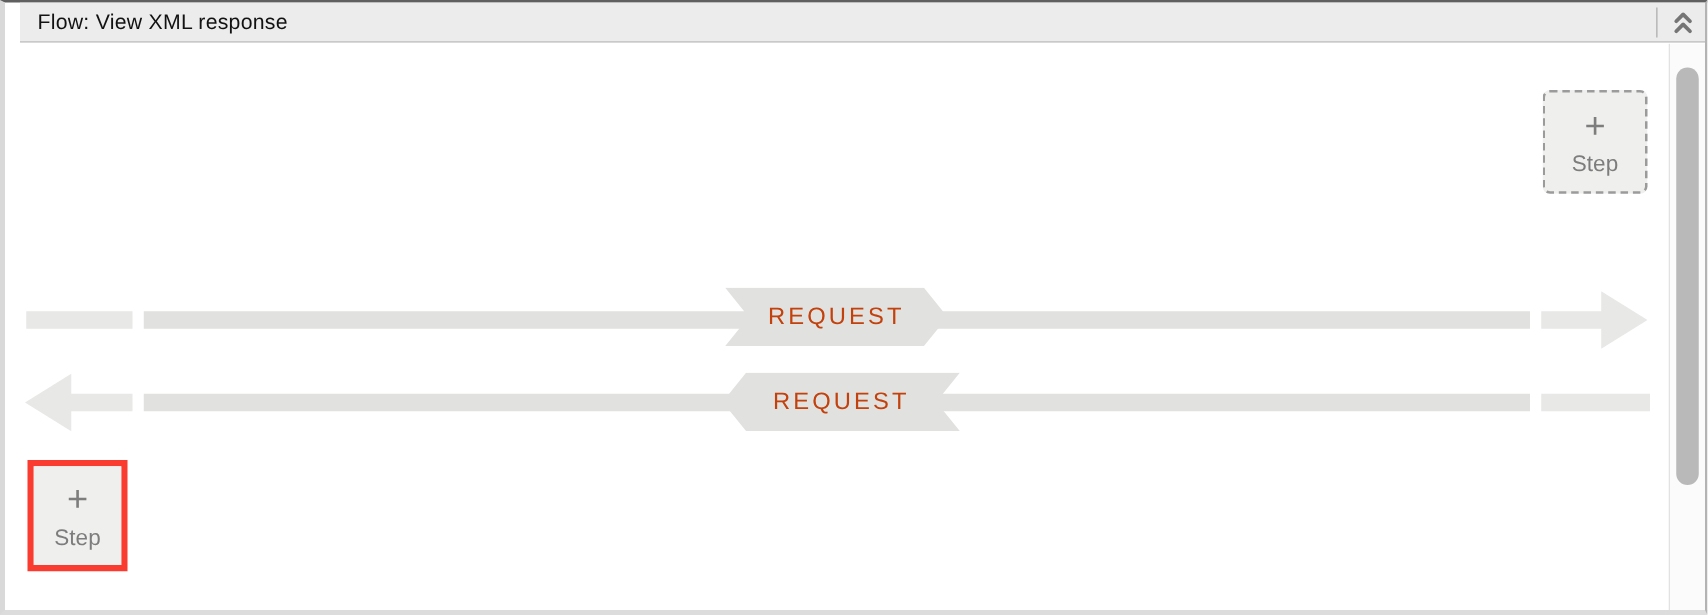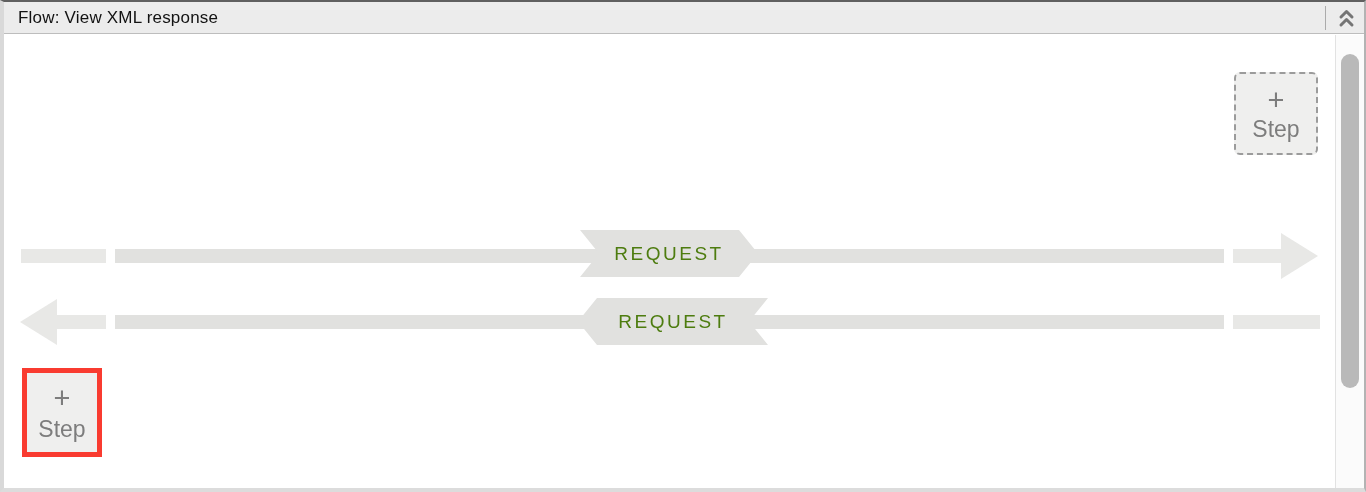--- a/index.html
+++ b/index.html
@@ -12,21 +12,21 @@
     border-top:2px solid #606060;
     border-left:4px solid #d9d9d9;
     border-right:2px solid #b3b3b3;
     border-bottom:4px solid #dcdcdc;
     background:#fff;
     overflow:hidden;
   }
 
   
   .header{
-    position:absolute;left:0;top:0;right:0;height:32px;
+    position:absolute;left:12px;top:0;right:0;height:32px;
     background:#ececec;
     border-bottom:1px solid #bdbdbd;
     display:flex;align-items:center;
   }
   .header-title{
     padding-left:14px;
     font-size:17px;color:#121212;
     letter-spacing:.2px;
   }
   .header-right{
@@ -48,41 +48,41 @@
     background:#fff;
   }
 
   
   .step-btn{
     display:flex;flex-direction:column;align-items:center;justify-content:space-evenly;
     background:#efefee;border:none;padding:0;margin:0;cursor:pointer;
     font-family:"Liberation Sans", sans-serif;
   }
   .step-plus{font-size:29px;line-height:1;color:#7d7d7d;font-weight:400;}
-  .step-label{font-size:23px;line-height:1;color:#7d7d7d;}
+  .step-label{font-size:18px;line-height:1;color:#7d7d7d;}
   .step-top{
     position:absolute;left:1230px;top:37px;width:84px;height:83px;
     border:2px dashed #9b9b9b;border-radius:6px;
     padding:8px 0;
   }
   .highlight{
     position:absolute;left:18px;top:333px;width:80px;height:89px;
     border:5px solid #f93b30;
   }
   .step-bottom{width:100%;height:100%;padding:6px 0;}
 
   
   .seg{position:absolute;height:14px;}
   .seg.light{background:#e8e8e6;}
   .seg.dark{background:#e1e1df;}
 
   .banner{
     position:absolute;height:47px;background:#e1e1df;
     display:flex;align-items:center;justify-content:center;
-    font-size:19px;letter-spacing:2.5px;color:#4d7c0f;
+    font-size:19px;letter-spacing:2.5px;color:#c2410c;
   }
   .banner.right-chevron{
     clip-path:polygon(0 0, calc(100% - 19px) 0, 100% 50%, calc(100% - 19px) 100%, 0 100%, 19px 50%);
   }
   .banner.left-chevron{
     clip-path:polygon(0 50%, 19px 0, 100% 0, calc(100% - 19px) 50%, 100% 100%, 19px 100%);
   }
 
   .head{position:absolute;width:0;height:0;border-top:23px solid transparent;border-bottom:23px solid transparent;}
   .head.right{border-left:37px solid #e8e8e6;}

